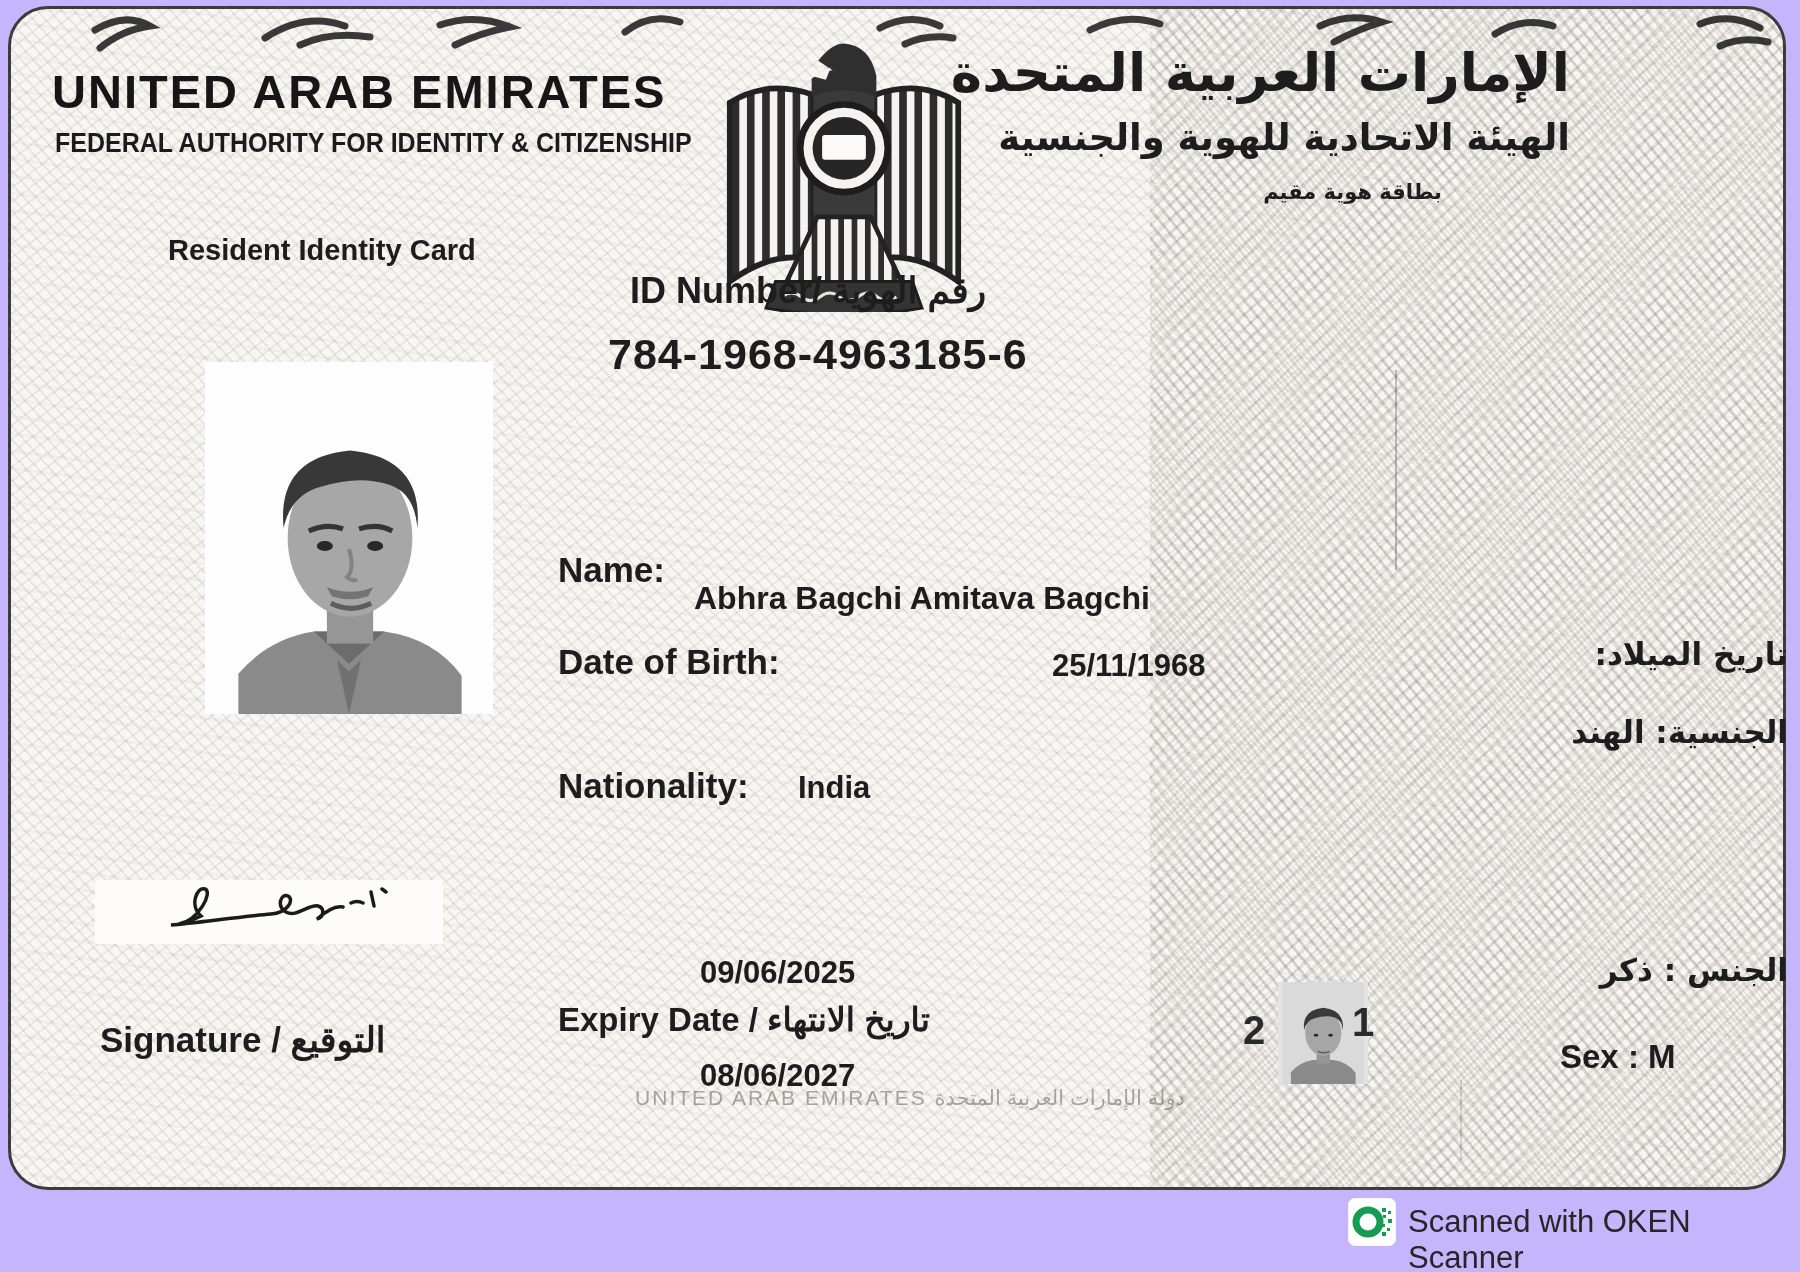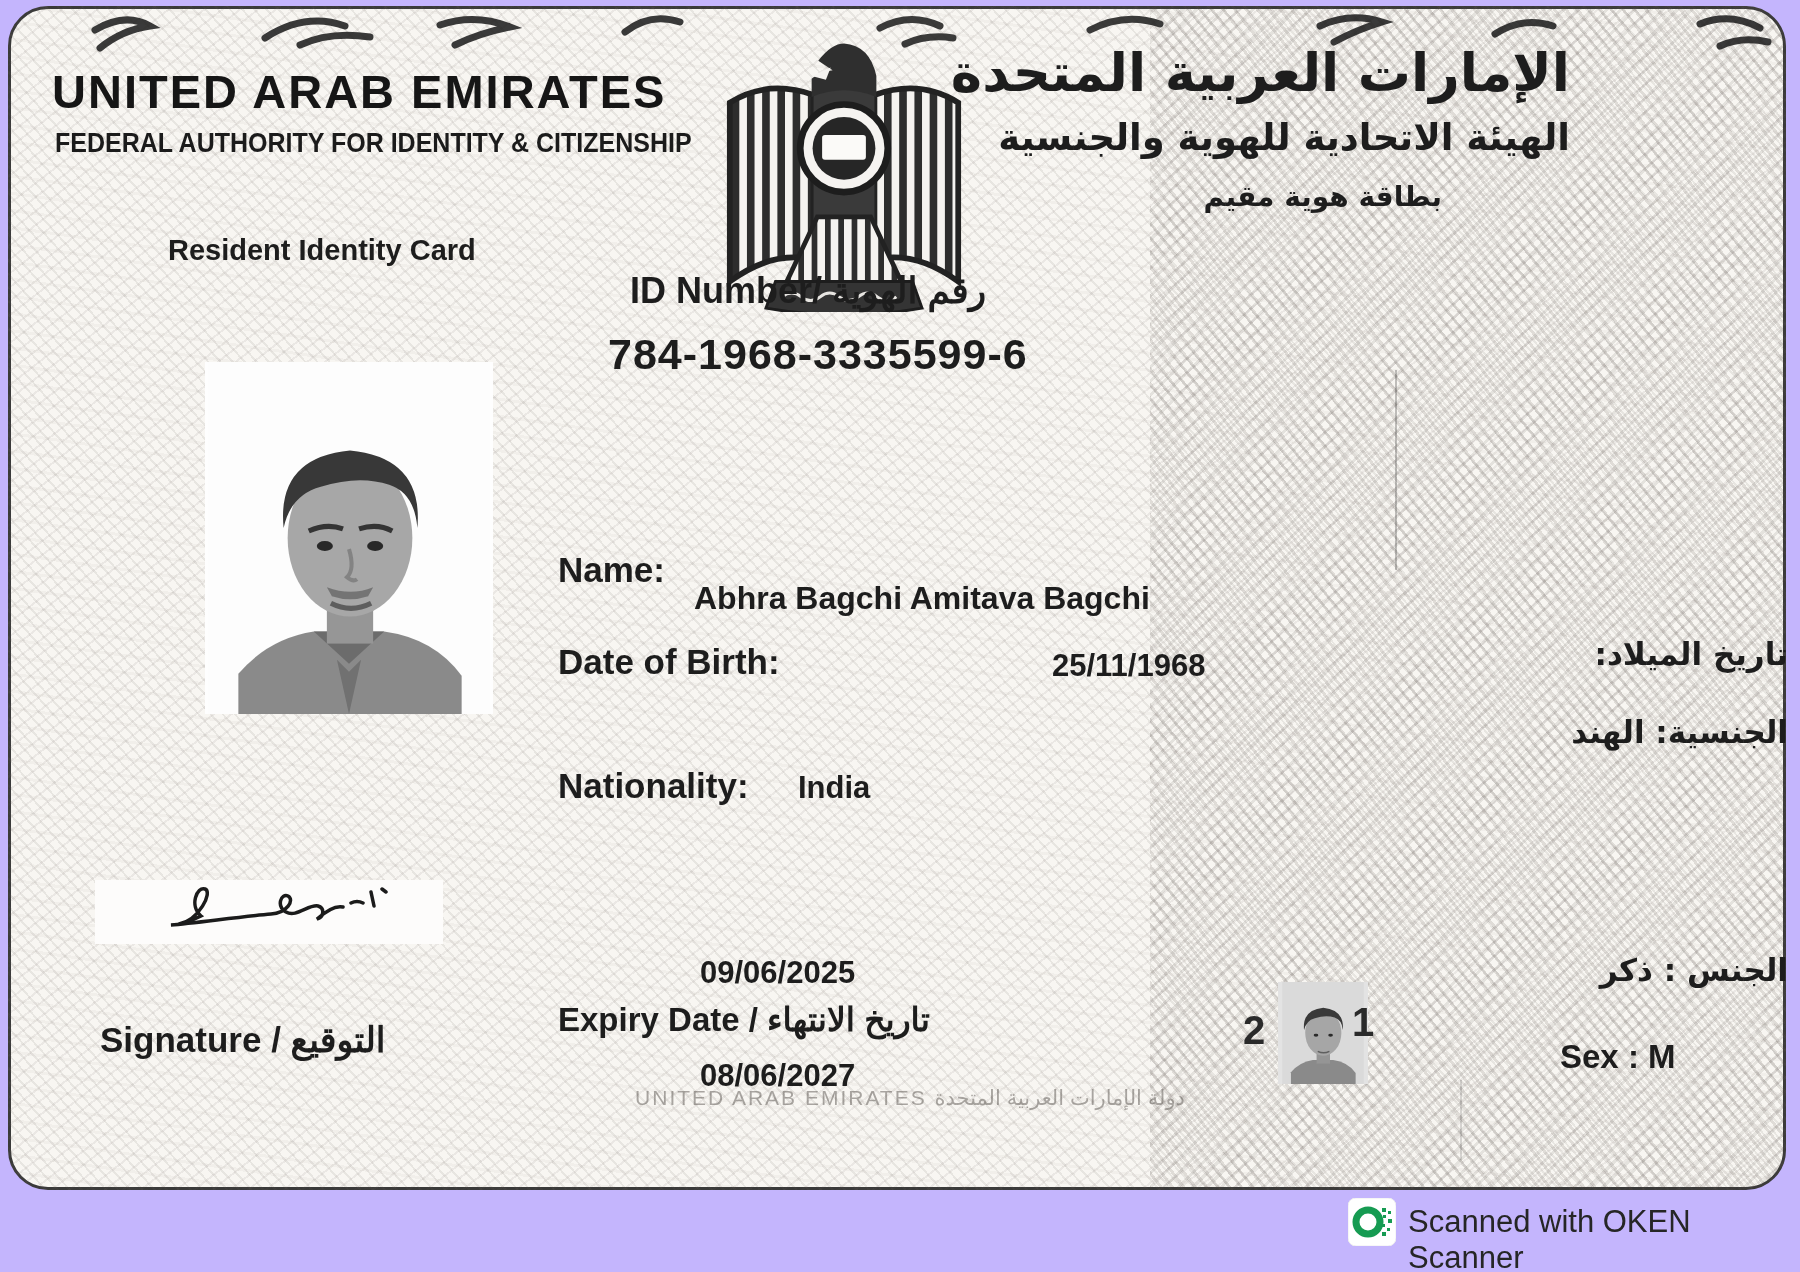--- a/index.html
+++ b/index.html
@@ -16,21 +16,21 @@
        background-image:
          repeating-linear-gradient(52deg, rgba(75,66,60,0.14) 0 3px, transparent 3px 9px),
          repeating-linear-gradient(-45deg, rgba(75,66,60,0.11) 0 3px, transparent 3px 10px);}
   .abs{position:absolute;}
   .ar{font-family:"DejaVu Sans",sans-serif;direction:rtl;}
   .title-en{left:52px;top:64px;font-size:47px;font-weight:bold;letter-spacing:2px;color:#161616;}
   .auth-en{left:55px;top:127px;font-size:25px;font-weight:bold;letter-spacing:0;color:#1b1b1b;transform:scaleY(1.08);transform-origin:left top;}
   .type-en{left:168px;top:190px;font-size:29px;font-weight:bold;margin-top:44px;}
   .title-ar{right:230px;top:42px;font-size:53px;font-weight:bold;}
   .auth-ar{right:230px;top:116px;font-size:37px;font-weight:bold;}
-  .type-ar{right:358px;top:180px;font-size:28px;font-weight:bold;}
+  .type-ar{right:358px;top:180px;font-size:21px;font-weight:bold;}
   .id-label{left:630px;top:270px;font-size:36px;font-weight:bold;}
   .id-value{left:608px;top:330px;font-size:43px;font-weight:bold;letter-spacing:1px;}
   .name-ar{right:58px;top:418px;font-size:31px;font-weight:bold;}
   .photo{left:205px;top:362px;width:288px;height:352px;background:#fcfbfa;}
   .row-label{font-size:35px;font-weight:bold;}
   .row-value{font-size:31px;font-weight:bold;}
   .sig-strip{left:95px;top:880px;width:348px;height:64px;background:#fdfcfb;}
   .ghost{left:1278px;top:982px;width:90px;height:102px;background:#e7e3de;}
   .ghost-digit{font-size:40px;color:#2a2a2a;font-weight:bold;}
   .micro{left:560px;top:1086px;width:700px;text-align:center;font-size:21px;color:#5a5550;
@@ -91,21 +91,21 @@
     <path d="M116 42 L136 33 L131 46 Z" fill="#f5f3f0"></path>
     <circle cx="150" cy="118" r="46" fill="#f5f3f0" stroke="#1d1d1d" stroke-width="7"></circle>
     <circle cx="150" cy="118" r="33" fill="#262626"></circle>
     <rect x="127" y="104" width="46" height="26" rx="3" fill="#fbfaf8"></rect>
     <path d="M122 190 L178 190 L212 262 L88 262 Z" fill="url(#tailStripes)" stroke="#222" stroke-width="5"></path>
     <path d="M78 258 L222 258 L232 286 Q150 300 68 286 Z" fill="#343434" stroke="#1d1d1d" stroke-width="3"></path>
     <path d="M85 274 q10 -8 20 0 q10 8 20 0 q10 -8 20 0 q10 8 20 0 q10 -8 20 0 q10 8 20 0" stroke="#e8e6e2" stroke-width="3" fill="none"></path>
   </svg>
 
   <div class="abs id-label">ID Number/ رقم الهوية</div>
-  <div class="abs id-value">784-1968-3335599-6</div>
+  <div class="abs id-value">784-1968-4963185-6</div>
 
 
   <svg class="abs photo" viewBox="0 0 280 350" style="filter:grayscale(1) contrast(1.02);">
     <rect width="280" height="350" fill="#fbfaf9"></rect>
     <path d="M30 350 L30 310 Q60 275 105 268 L175 268 Q225 275 252 312 L252 350 Z" fill="#8d8a85"></path>
     <path d="M105 268 L140 300 L175 268 Z" fill="#6f6c67"></path>
     <path d="M128 296 l12 12 l12 -12 l-12 54 z" fill="#74716c"></path>
     <rect x="118" y="235" width="46" height="45" fill="#a39384"></rect>
     <ellipse cx="141" cy="175" rx="62" ry="78" fill="#b2a493"></ellipse>
     <path d="M75 165 Q68 95 141 88 Q214 95 208 165 Q205 130 180 122 Q150 112 112 124 Q82 132 75 165 Z" fill="#42382f"></path>

